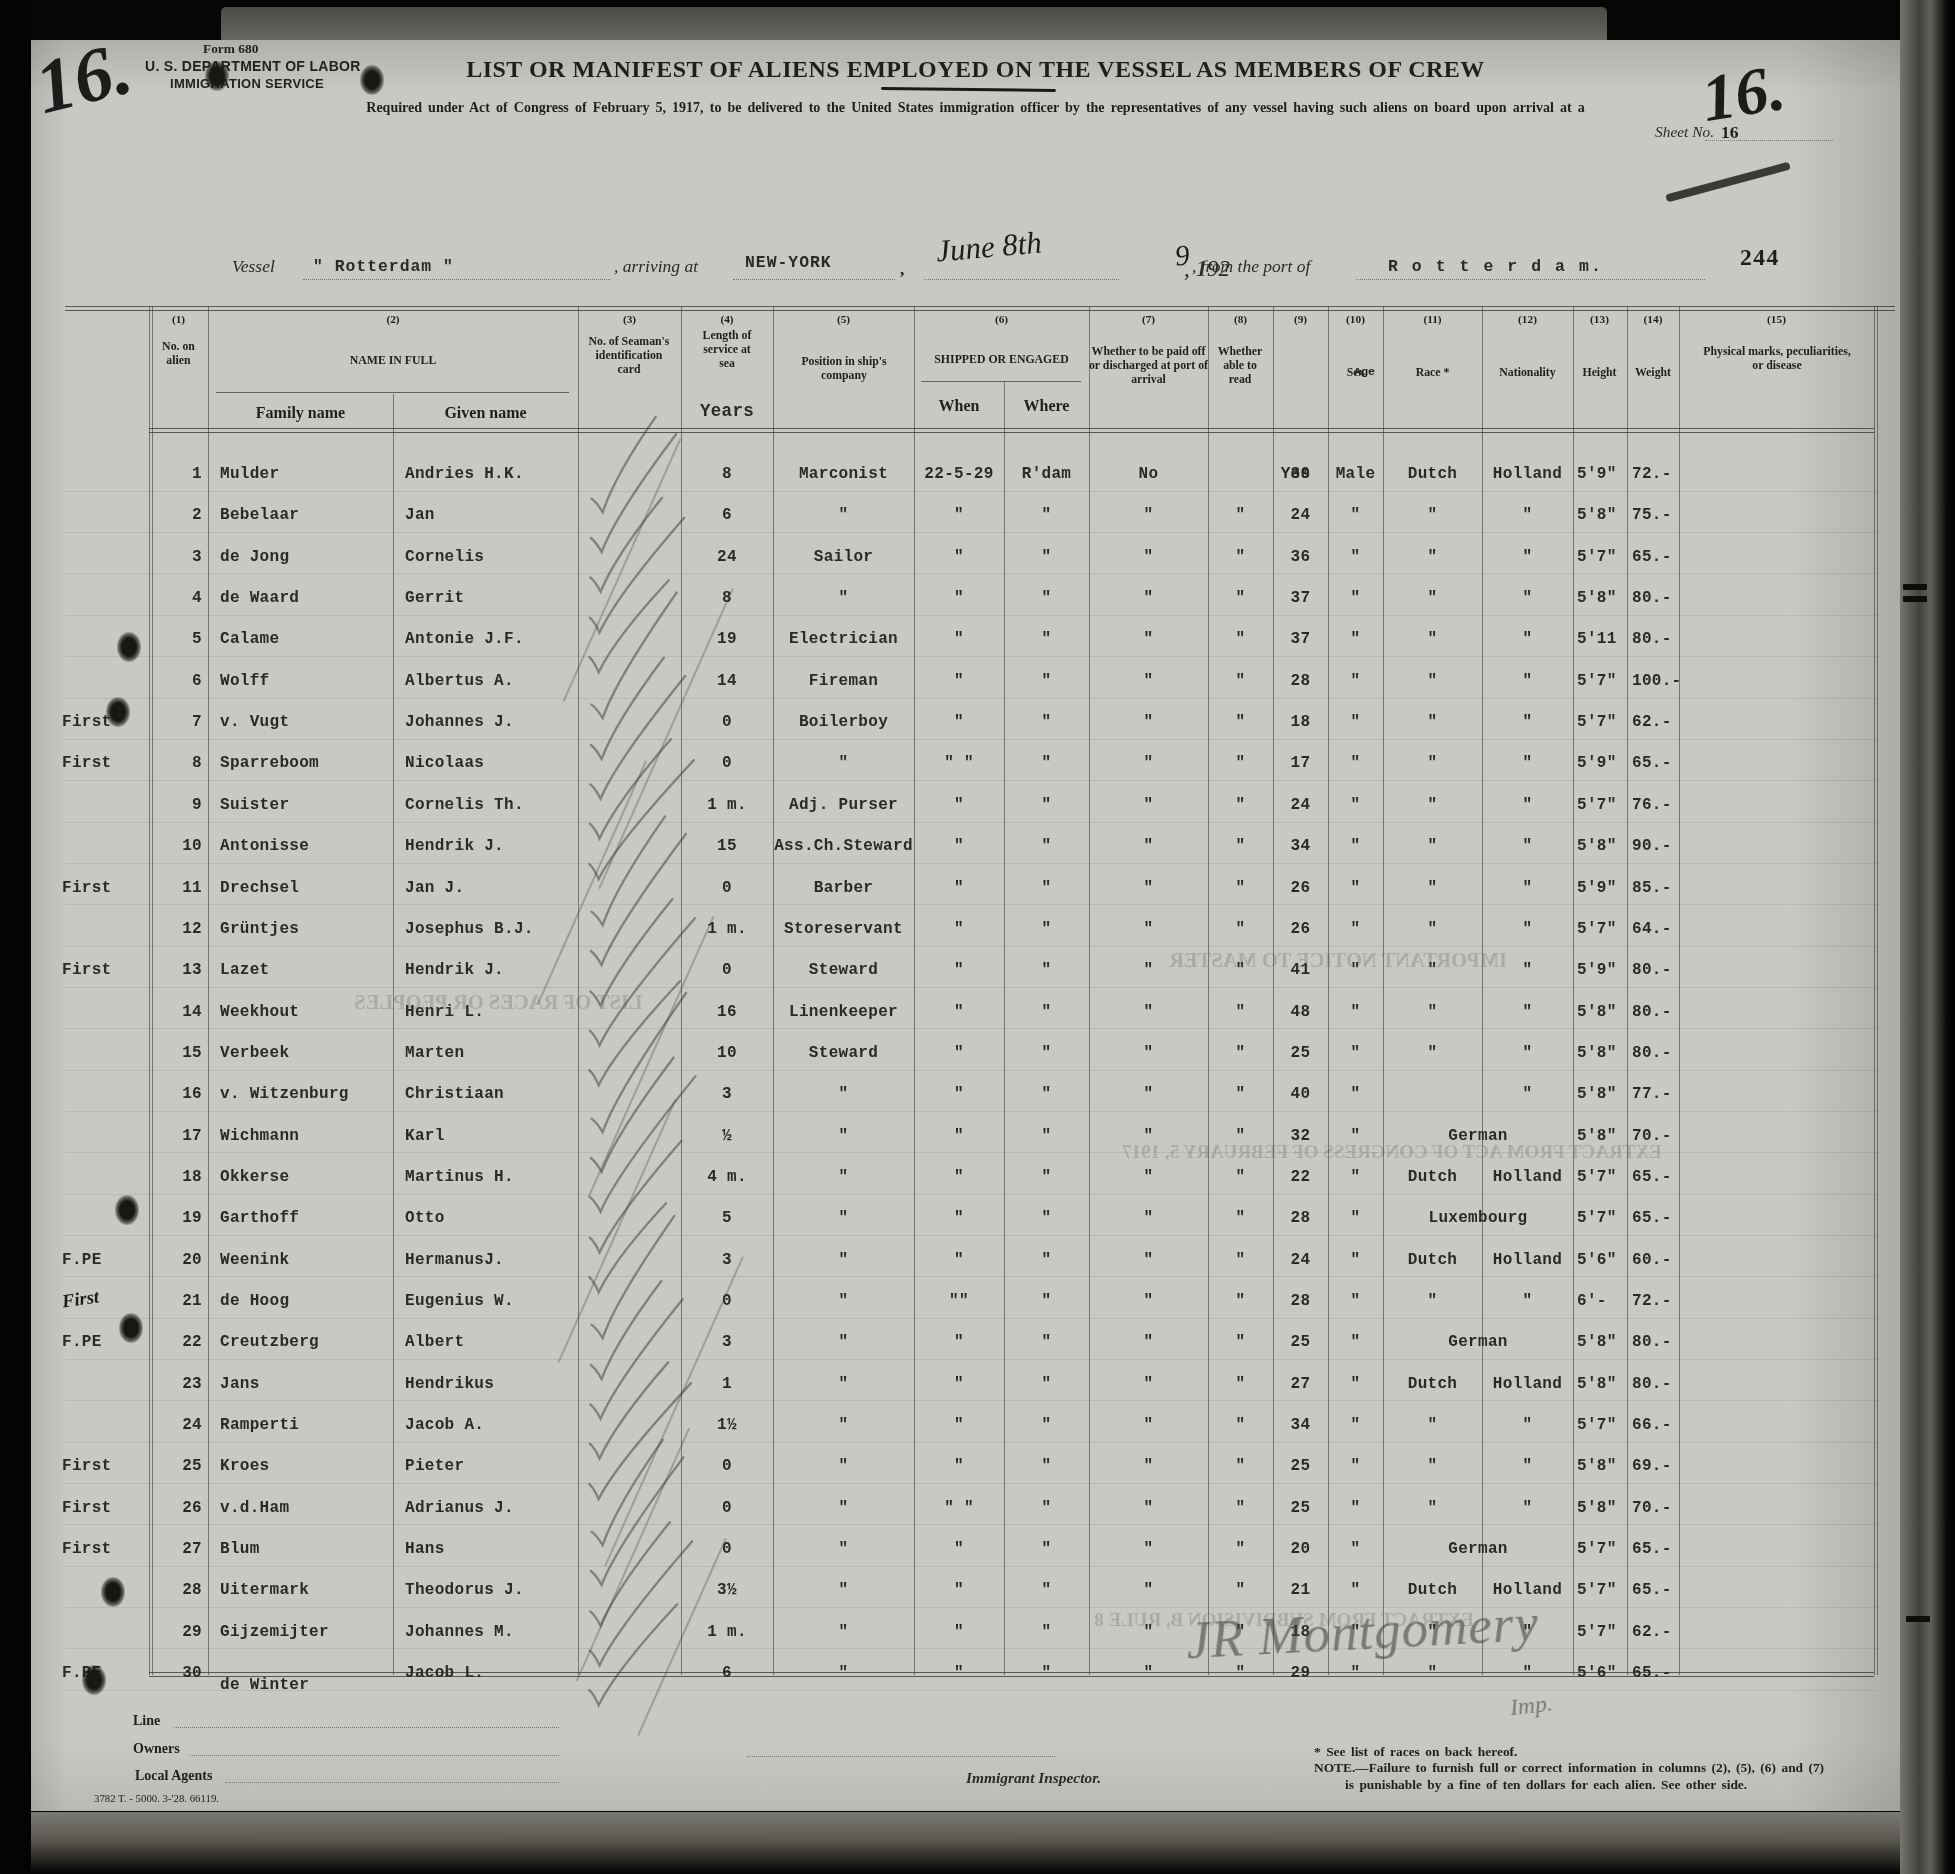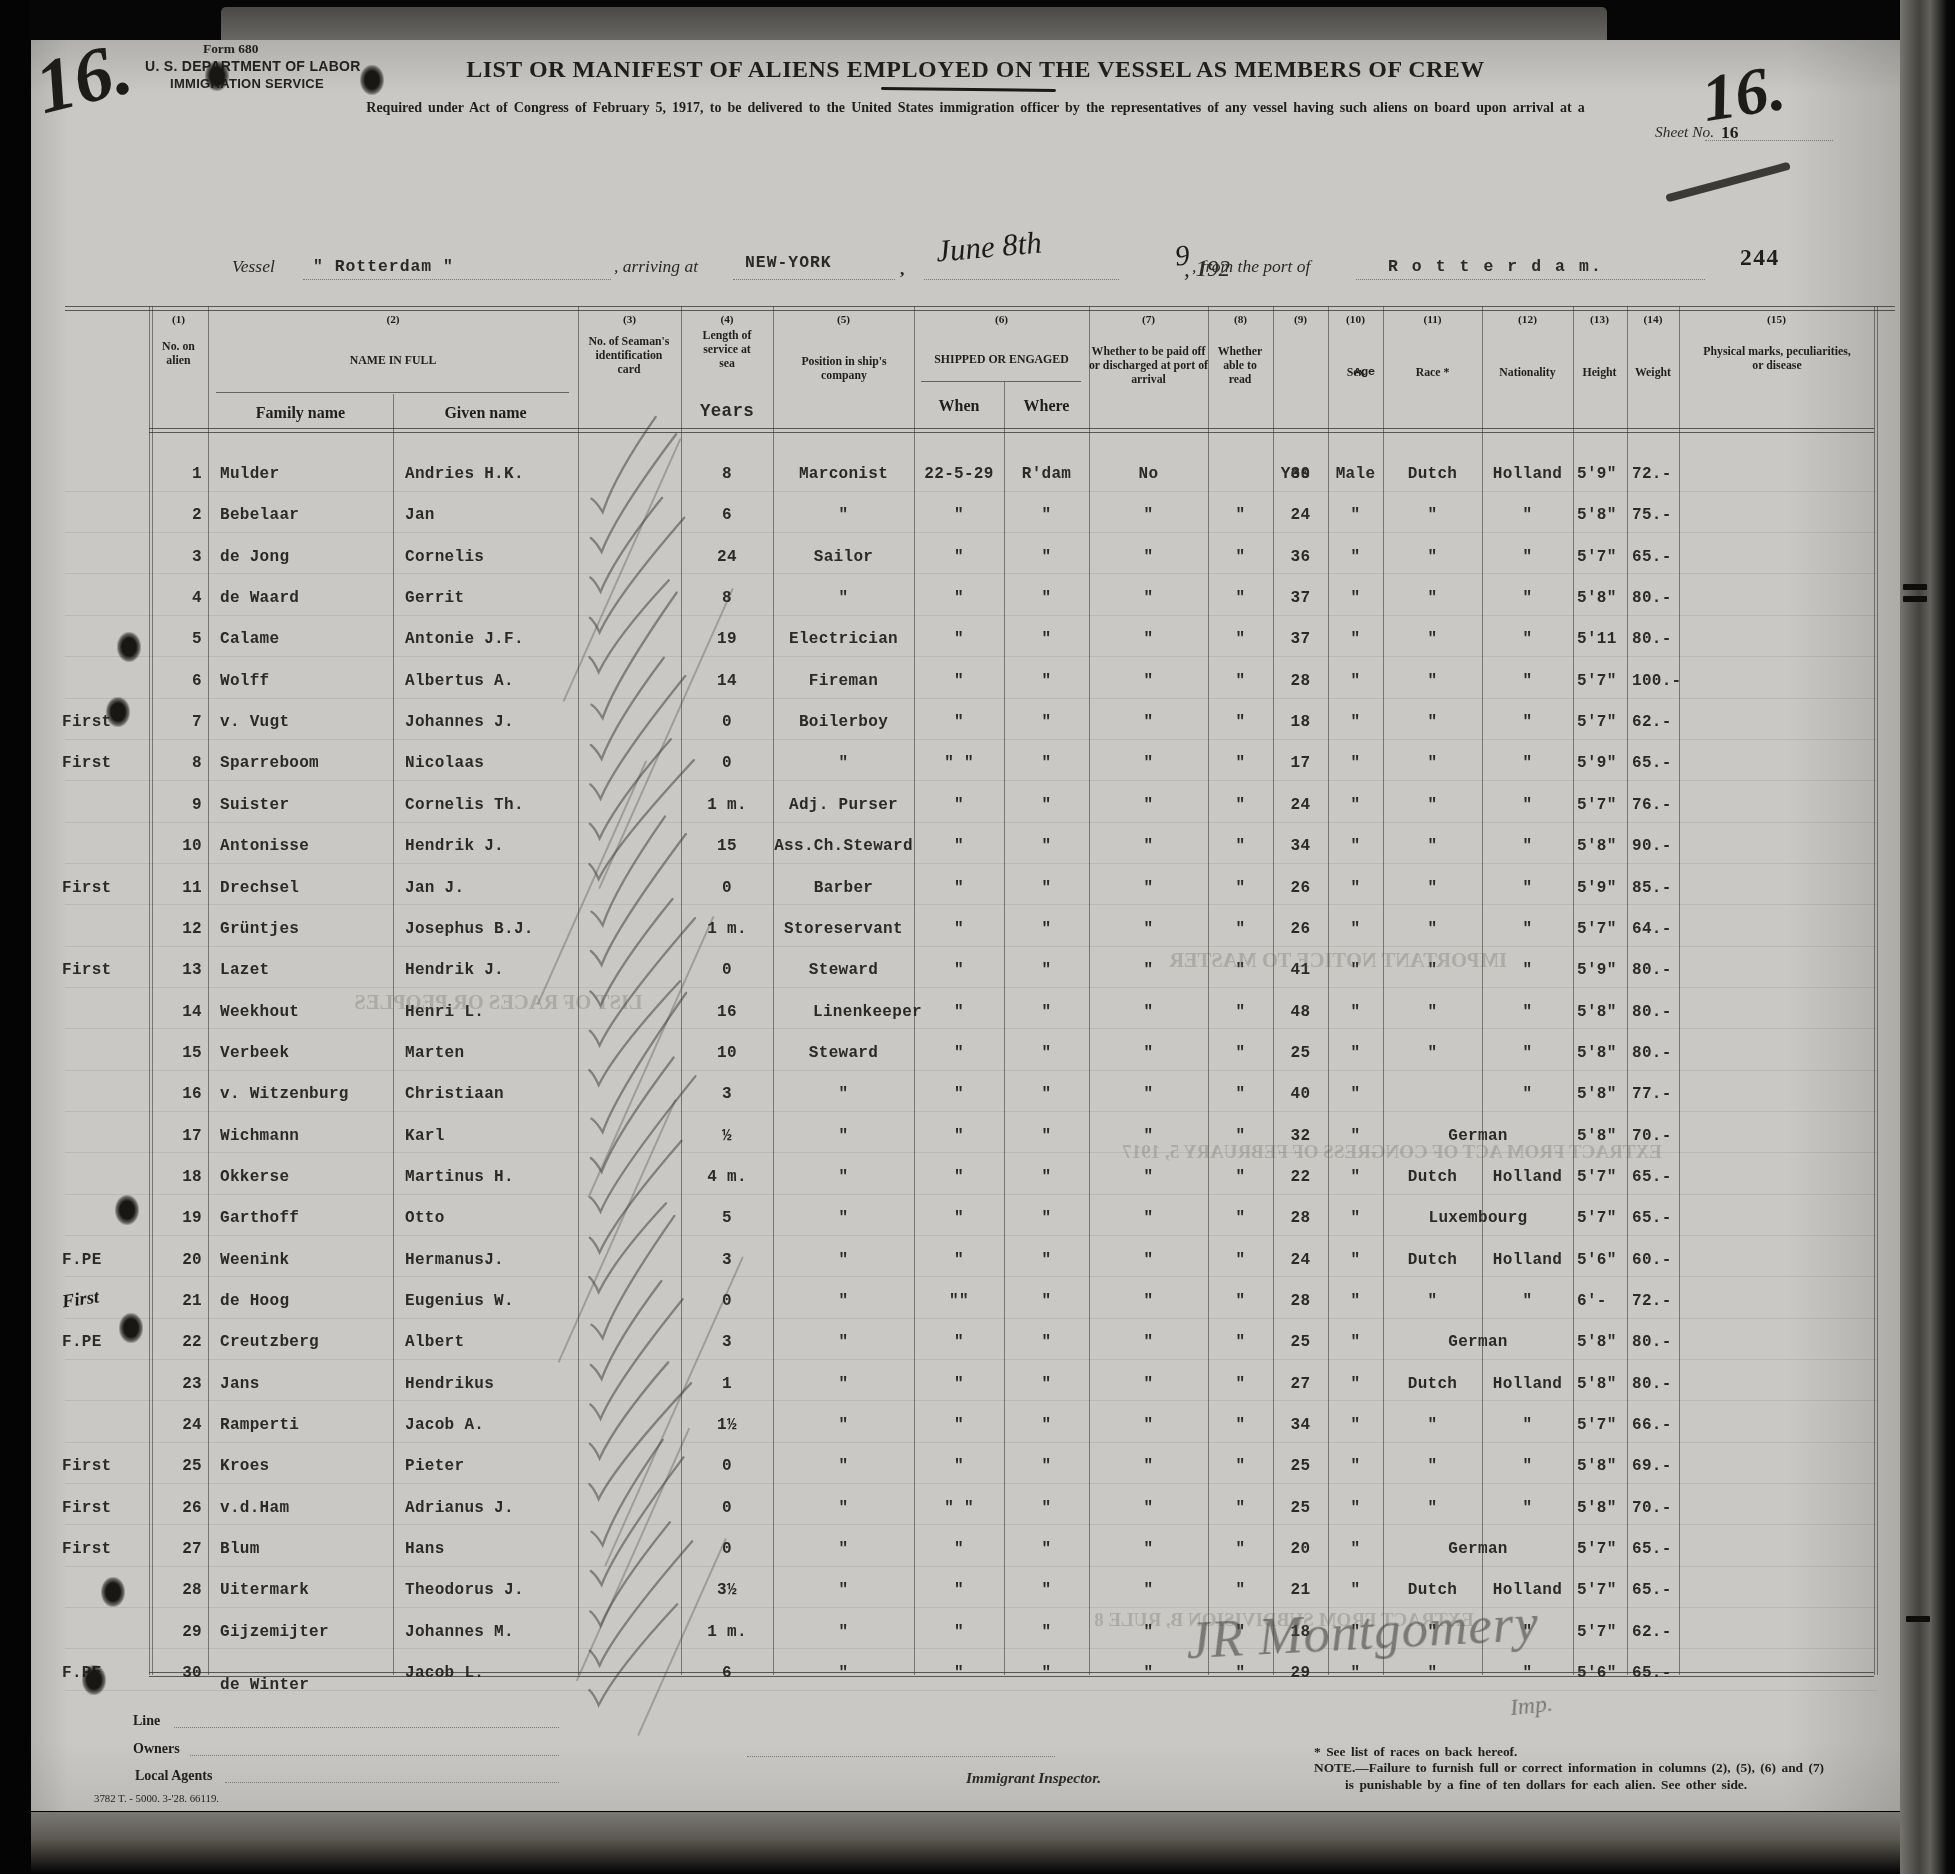--- a/index.html
+++ b/index.html
@@ -396,21 +396,21 @@
         <div class="abs typed cell " style="left: 1546px; top: 921px; width: 50px; text-align: left;">5'9"</div>
         <div class="abs typed cell " style="left: 1601px; top: 921px; width: 68px; text-align: left;">80.-</div>
         <div class="abs rowline" style="left: 34px; top: 988px; width: 1812px;"></div>
         <div class="abs typed cell " style="left: 118px; top: 963px; width: 53px; text-align: right;">14</div>
         <div class="abs typed cell " style="left: 189px; top: 963px; width: 173px; text-align: left;">Weekhout</div>
         <div class="abs typed cell " style="left: 374px; top: 963px; width: 173px; text-align: left;">Henri L.</div>
         <svg width="108" height="77" style="position: absolute; left: 552px; top: 939px; overflow: visible; transform: rotate(2deg);" viewBox="0 0 210 150">
           <path d="M14 104 q10 8 20 28 Q64 60 211 -122.25" fill="none" stroke="rgba(58,56,52,.5)" stroke-width="4.5" stroke-linecap="round"></path>
         </svg>
         <div class="abs typed cell " style="left: 650px; top: 963px; width: 92px; text-align: center;">16</div>
-        <div class="abs typed cell " style="left: 742px; top: 963px; width: 141px; text-align: center; padding-left: 24px;">Linenkeeper</div>
+        <div class="abs typed cell " style="left: 742px; top: 963px; width: 141px; text-align: center;">Linenkeeper</div>
         <div class="abs typed cell " style="left: 883px; top: 963px; width: 90px; text-align: center;">"</div>
         <div class="abs typed cell " style="left: 973px; top: 963px; width: 85px; text-align: center;">"</div>
         <div class="abs typed cell " style="left: 1058px; top: 963px; width: 119px; text-align: center;">"</div>
         <div class="abs typed cell " style="left: 1177px; top: 963px; width: 65px; text-align: center;">"</div>
         <div class="abs typed cell " style="left: 1242px; top: 963px; width: 55px; text-align: center;">48</div>
         <div class="abs typed cell " style="left: 1297px; top: 963px; width: 55px; text-align: center;">"</div>
         <div class="abs typed cell " style="left: 1352px; top: 963px; width: 99px; text-align: center;">"</div>
         <div class="abs typed cell " style="left: 1451px; top: 963px; width: 91px; text-align: center;">"</div>
         <div class="abs typed cell " style="left: 1546px; top: 963px; width: 50px; text-align: left;">5'8"</div>
         <div class="abs typed cell " style="left: 1601px; top: 963px; width: 68px; text-align: left;">80.-</div>

